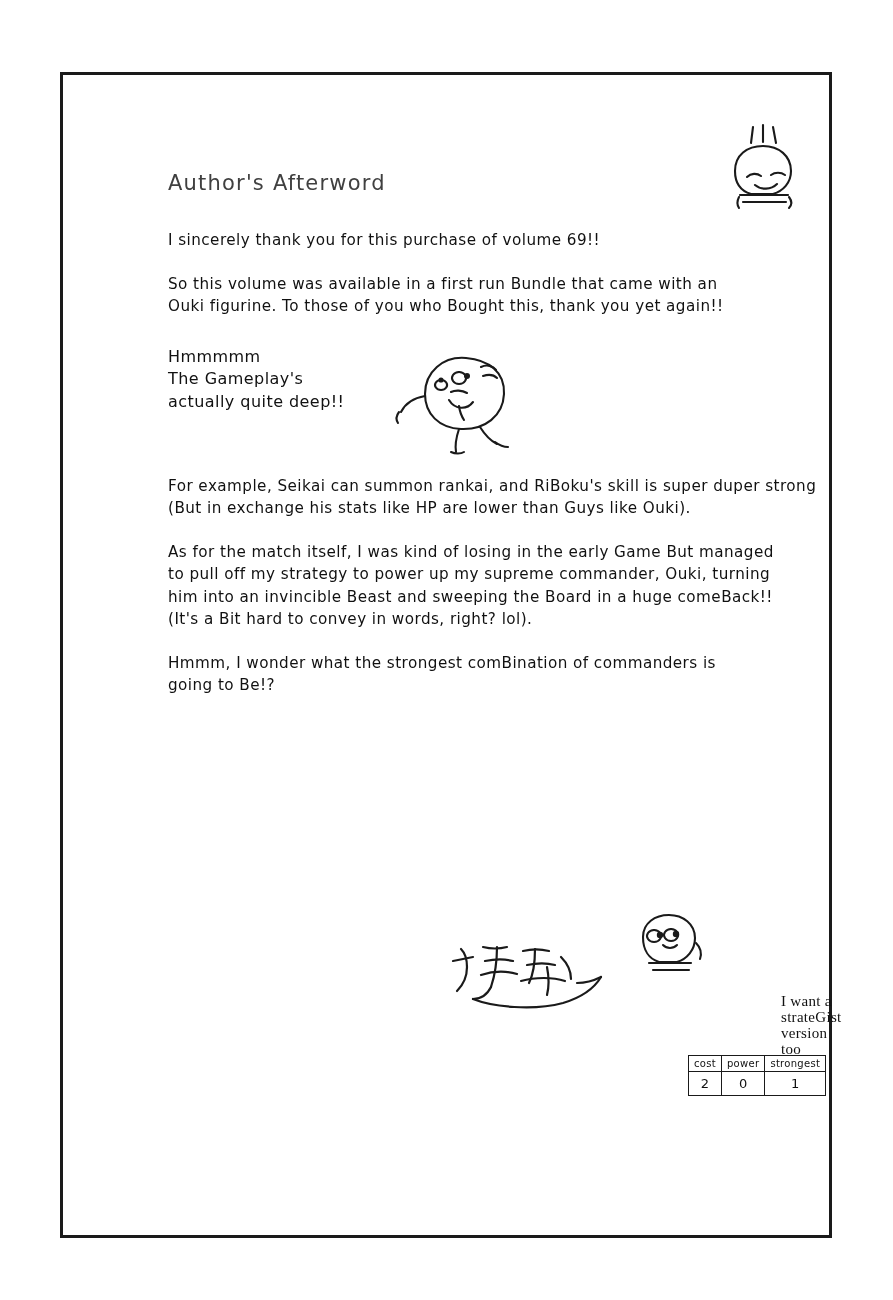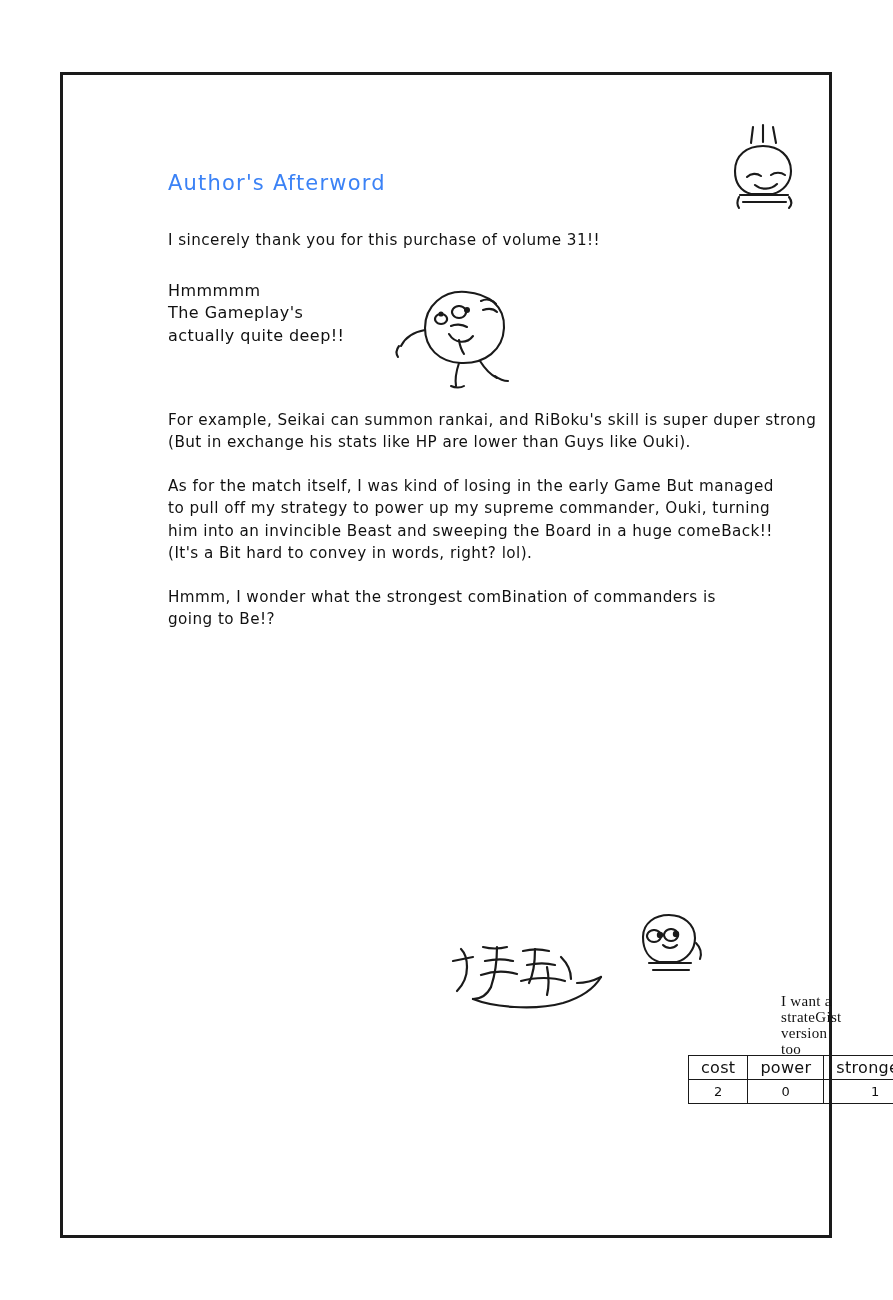--- a/index.html
+++ b/index.html
@@ -34,21 +34,21 @@
   .content {
     position: absolute;
     left: 105px;
     top: 96px;
     width: 700px;
   }
   .afterword-title {
     font-family: "DejaVu Sans", sans-serif;
     font-size: 21px;
     letter-spacing: 1.2px;
-    color: #3b82f6;
+    color: #404040;
     margin: 0 0 34px 0;
     font-weight: 400;
   }
   .para {
     font-family: "DejaVu Sans", sans-serif;
     font-size: 15.2px;
     line-height: 22.5px;
     letter-spacing: 0.45px;
     color: #111;
     margin: 0 0 21px 0;
@@ -93,22 +93,22 @@
     position: absolute;
     left: 625px;
     top: 980px;
   }
   .card-table table {
     border-collapse: collapse;
   }
   .card-table td, .card-table th {
     border: 1.6px solid #1a1a1a;
     font-family: "DejaVu Sans", sans-serif;
-    font-size: 16px;
-    padding: 2px 12px;
+    font-size: 10px;
+    padding: 2px 5px;
     text-align: center;
     font-weight: 400;
     color: #111;
     letter-spacing: 0.3px;
   }
   .card-table td.val {
     font-size: 13px;
     padding: 4px 5px;
   }
   .speech {
@@ -127,21 +127,23 @@
 </head>
 <body>
 
 <div class="page">
   <div class="frame">
 
     <div class="content">
 
       <h1 class="afterword-title">Author's Afterword</h1>
 
-      <p class="para">I sincerely thank you for this purchase of volume 31!!</p>
+      <p class="para">I sincerely thank you for this purchase of volume 69!!</p>
+      <p class="para">So this volume was available in a first run Bundle that came with an
+Ouki figurine. To those of you who Bought this, thank you yet again!!</p>
 
       <div class="gameplay-block">
         <div class="gameplay-text">Hmmmmm
 The Gameplay's
 actually quite deep!!</div>
 
         <div class="doodle doodle-mid">
           <svg width="190" height="120" viewBox="0 0 190 120">
             <g fill="none" stroke="#1a1a1a" stroke-width="2.1" stroke-linecap="round" stroke-linejoin="round">
               <path d="M103 24 C80 22 62 38 62 60 C62 80 76 94 98 95 C122 96 140 82 141 60 C142 38 126 26 103 24 Z"></path>

